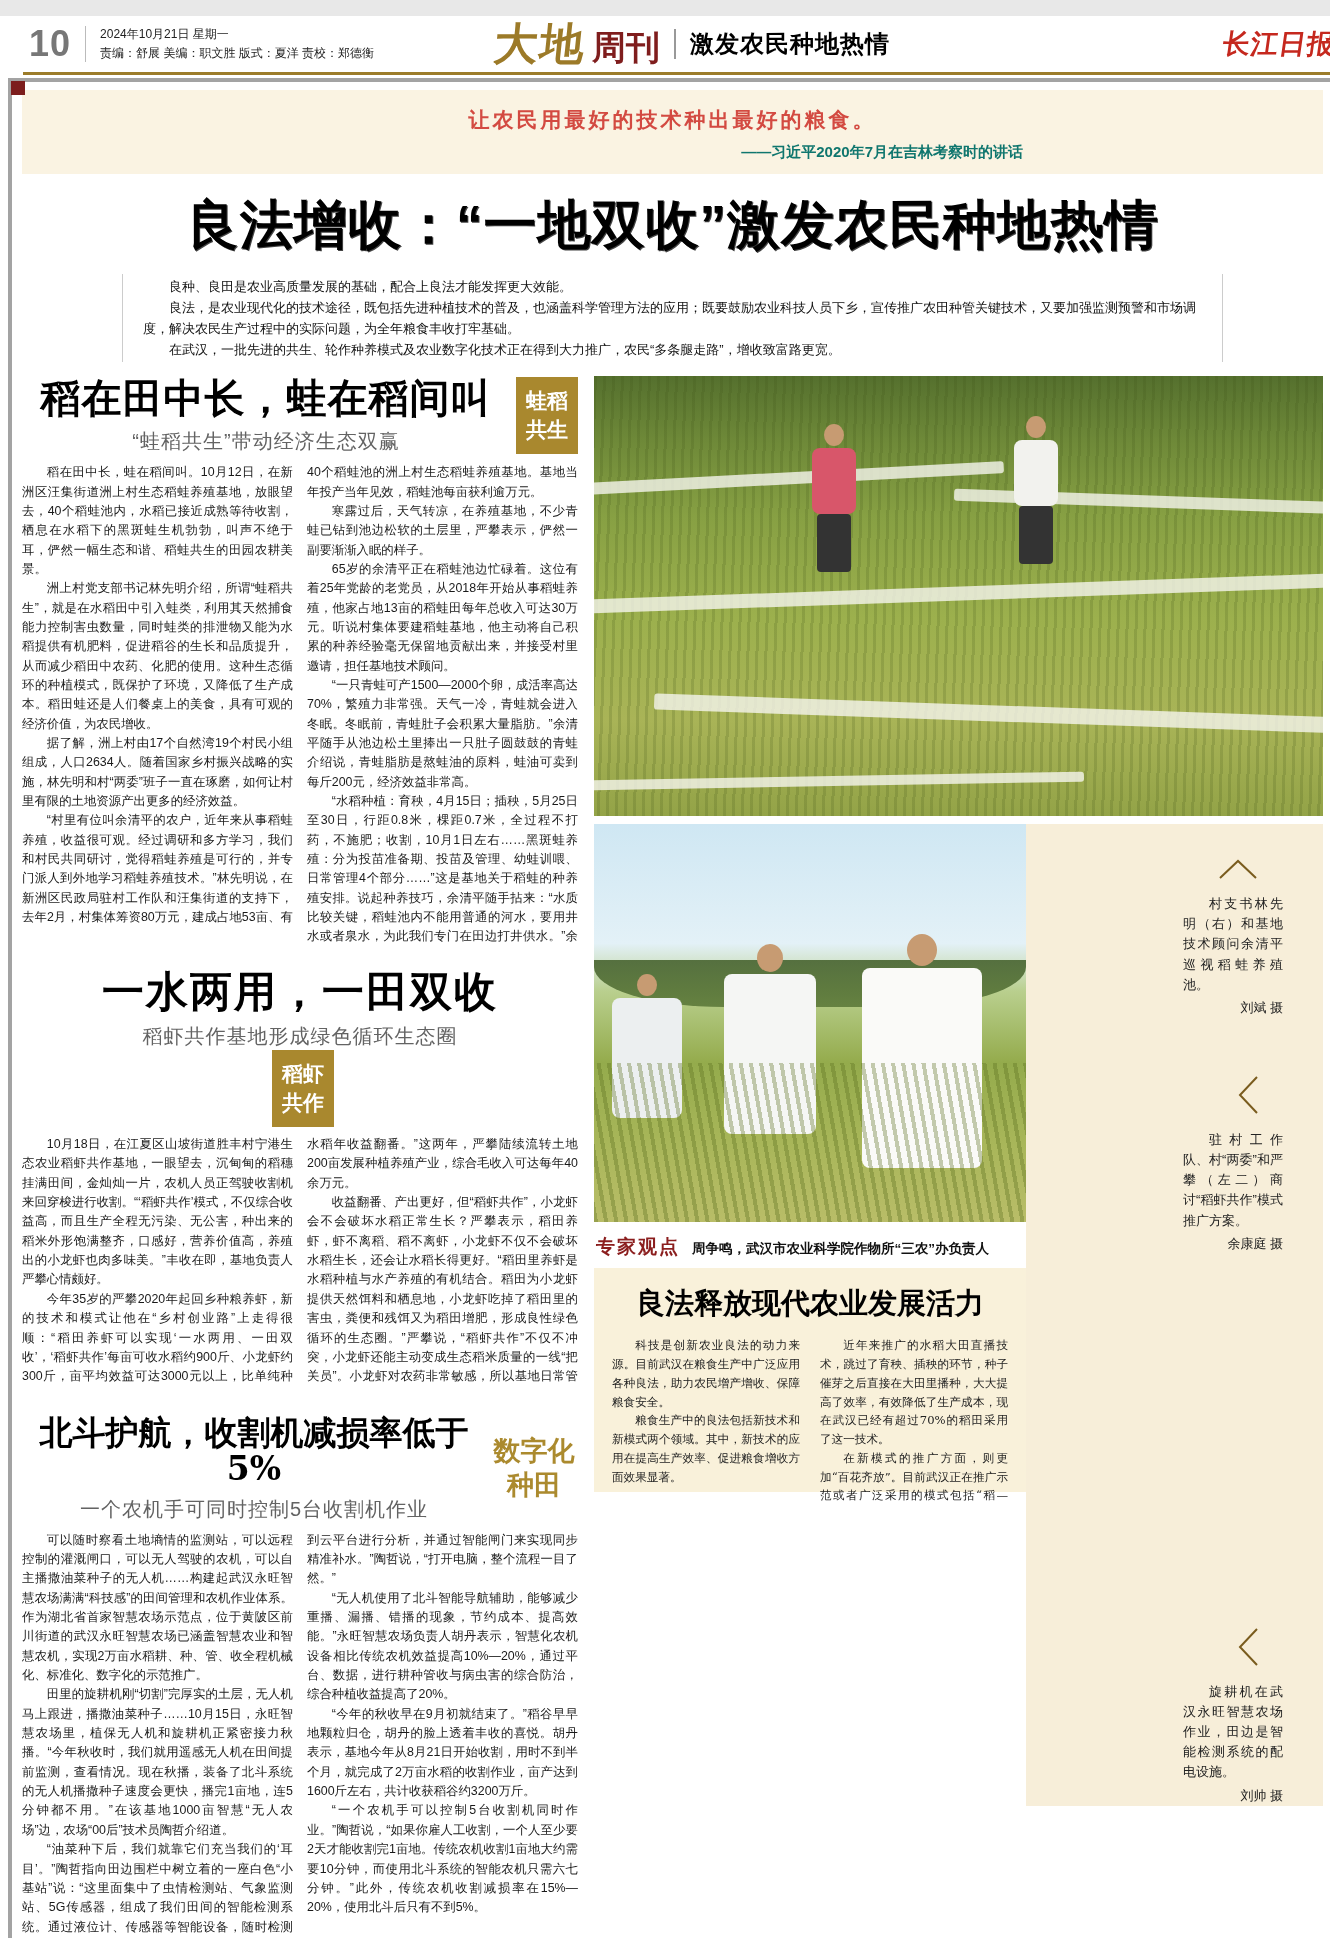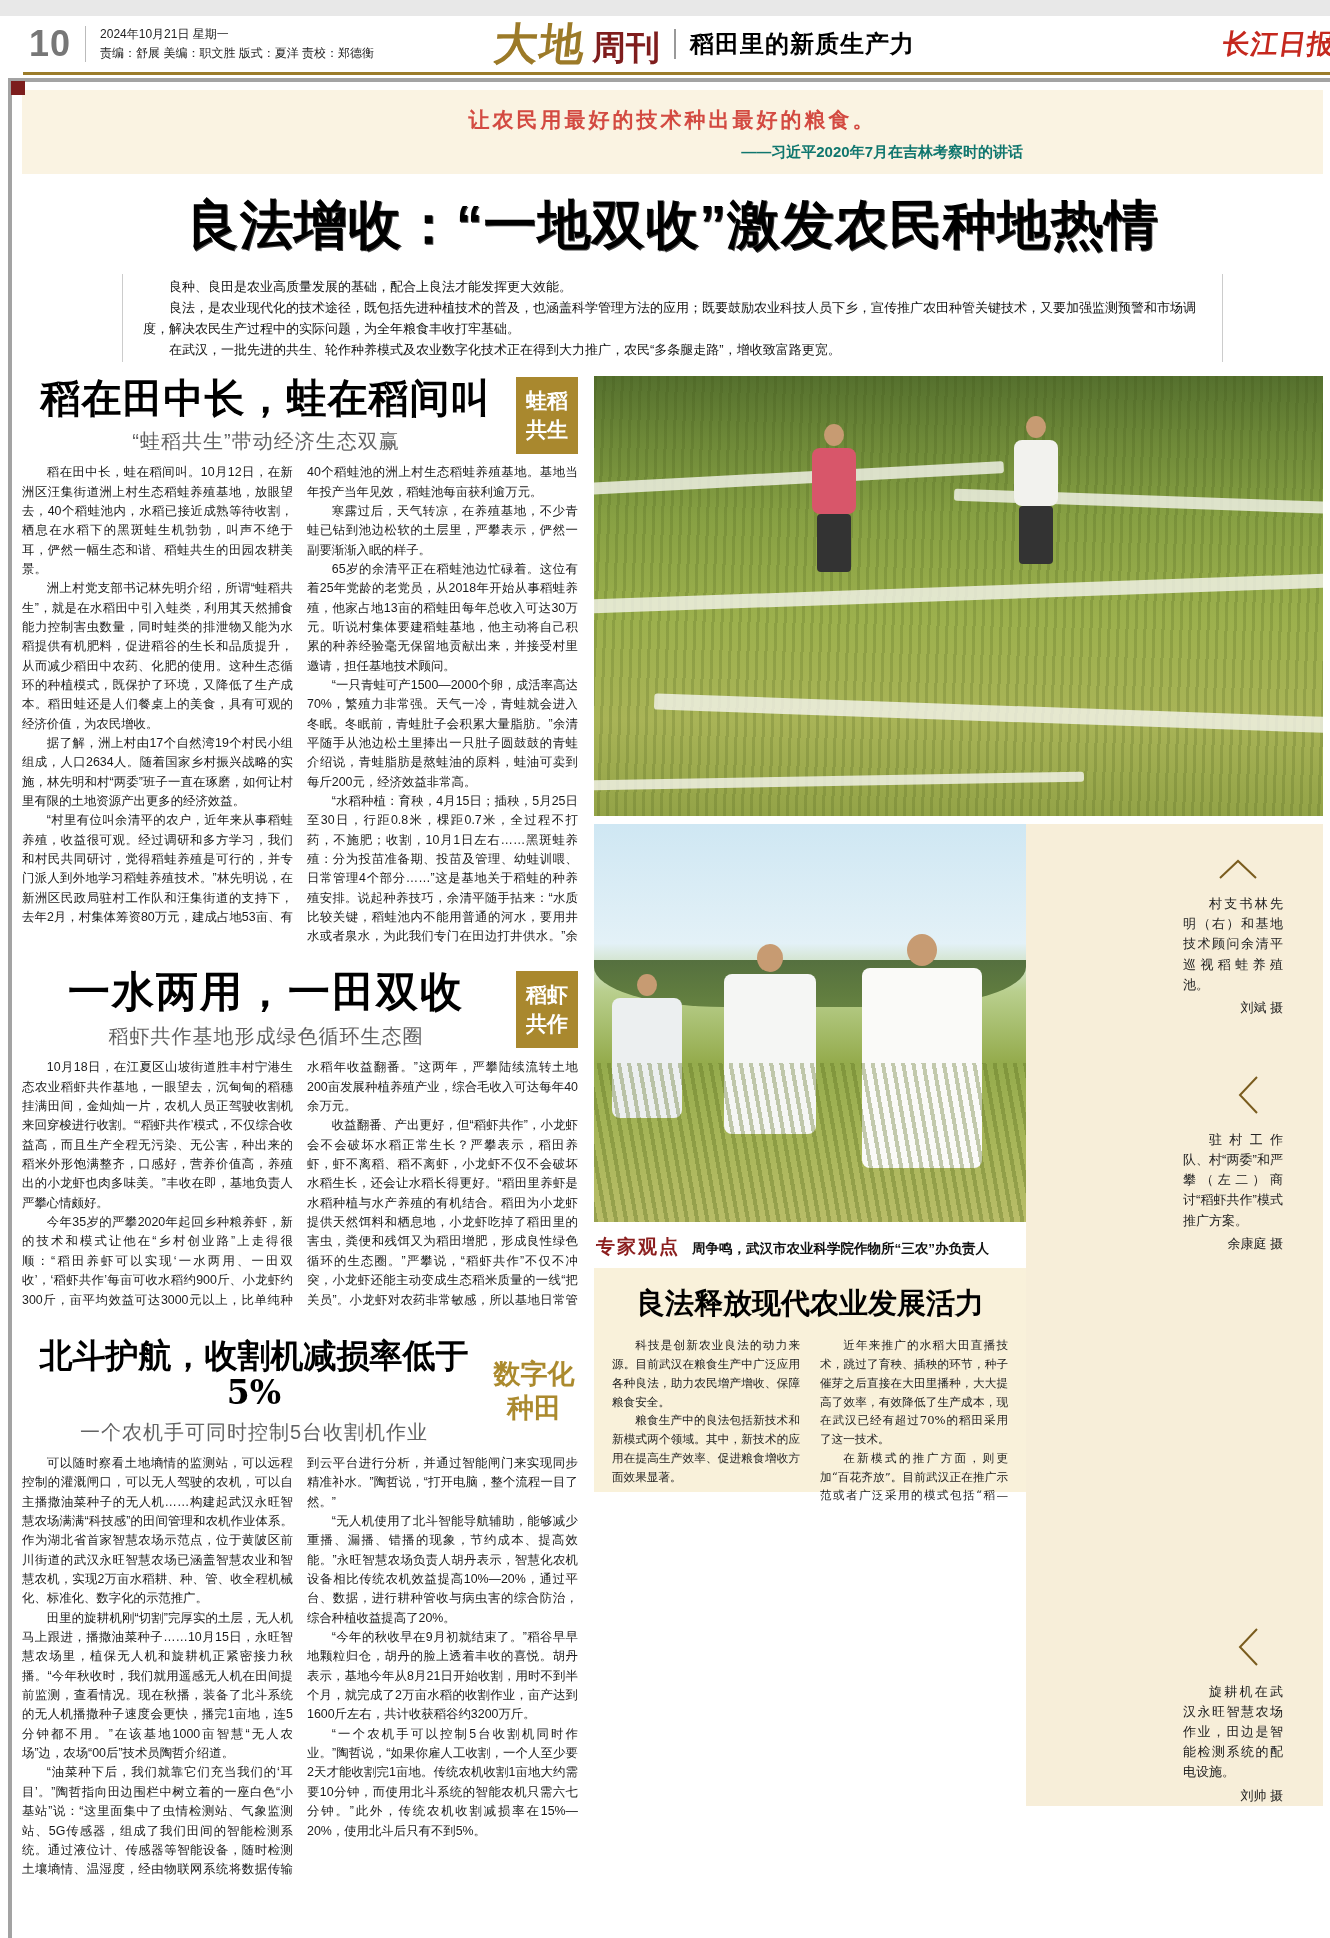--- a/index.html
+++ b/index.html
@@ -48,21 +48,21 @@
   .label-box{width:52px;flex:none;background:#a9882e;color:#fff;font-weight:bold;font-size:21px;
              text-align:center;padding:10px 5px;line-height:1.35;margin-left:6px;}
   .label-plain{width:88px;flex:none;color:#ab8a2e;font-weight:900;font-size:27px;text-align:center;
                line-height:1.25;margin-left:4px;}
   .cols{columns:2;column-gap:14px;column-fill:auto;font-size:12.4px;line-height:1.56;
         text-align:justify;color:#1a1a1a;overflow:hidden;}
   .cols p{text-indent:2em;margin:0;}
   .a1-body{height:492px;}
   .a2-body{height:268px;}
   .a3-body{height:438px;}
-  .a2-head{margin-top:14px;}
+  .a2-head{margin-top:14px;flex-direction:column;}
   .a3-head{margin-top:12px;}
   
   .photo{position:relative;overflow:hidden;}
   .photo1{height:440px;background:linear-gradient(180deg,#55702e 0%,#6d8838 14%,#87a043 32%,
           #9cb04d 55%,#a9b457 78%,#93a347 100%);}
   .mesh{position:absolute;background:rgba(245,245,238,.8);height:12px;border-radius:3px;}
   .m1{left:-10px;top:96px;width:420px;transform:rotate(-3deg);}
   .m2{left:360px;top:120px;width:420px;transform:rotate(2deg);}
   .m3{left:-10px;top:210px;width:780px;transform:rotate(-2deg);height:14px;}
   .m4{left:60px;top:330px;width:720px;transform:rotate(2deg);height:16px;}
@@ -120,21 +120,21 @@
     <div class="topbar-sep"></div>
     <div class="issue">
       <div>2024年10月21日 星期一</div>
       <div>责编：舒展 美编：职文胜 版式：夏洋 责校：郑德衡</div>
     </div>
     <div class="weekly">
       <span class="daidi">大地</span>
       <span class="zhoukan">周刊</span>
     </div>
     <div class="topic-sep"></div>
-    <div class="topic">稻田里的新质生产力</div>
+    <div class="topic">激发农民种地热情</div>
     <div class="masthead">长江日报</div>
   </header>
   <div class="gold-rule"></div>
 
   <div class="frame">
     <div class="corner"></div>
 
     <section class="quote-box">
       <div class="quote-text">让农民用最好的技术种出最好的粮食。</div>
       <div class="quote-attr">——习近平2020年7月在吉林考察时的讲话</div>

